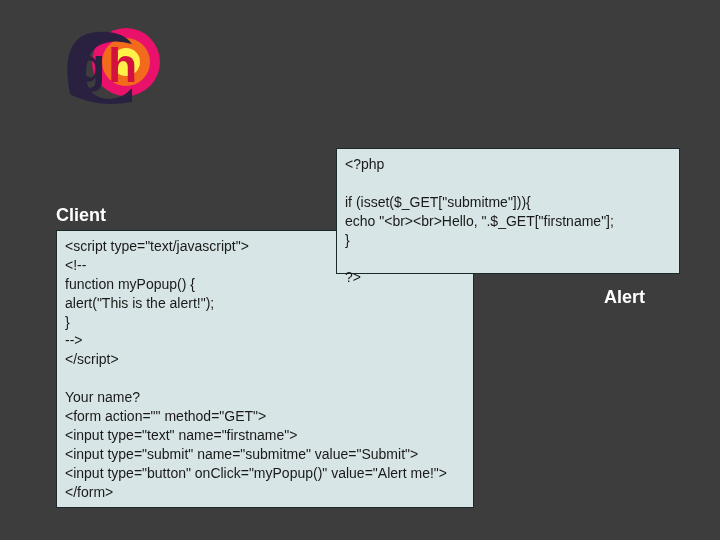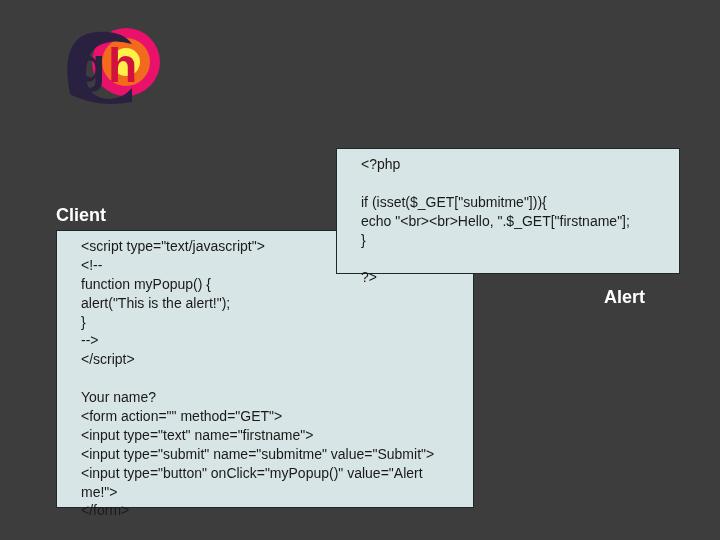--- a/index.html
+++ b/index.html
@@ -26,21 +26,21 @@
   .label-client { left: 56px; top: 205px; }
   .label-server { left: 604px; top: 287px; }
   .codebox {
     position: absolute;
     background: #d8e5e6;
     border: 1px solid #1a2a2a;
     font-family: Arial, Helvetica, sans-serif;
     font-size: 14px;
     line-height: 1.35;
     color: #1a1a1a;
-    padding: 6px 24px;
+    padding: 6px 8px;
     white-space: pre-wrap;
   }
   .box-client {
     left: 56px;
     top: 230px;
     width: 418px;
     height: 278px;
     z-index: 1;
   }
   .box-server {

